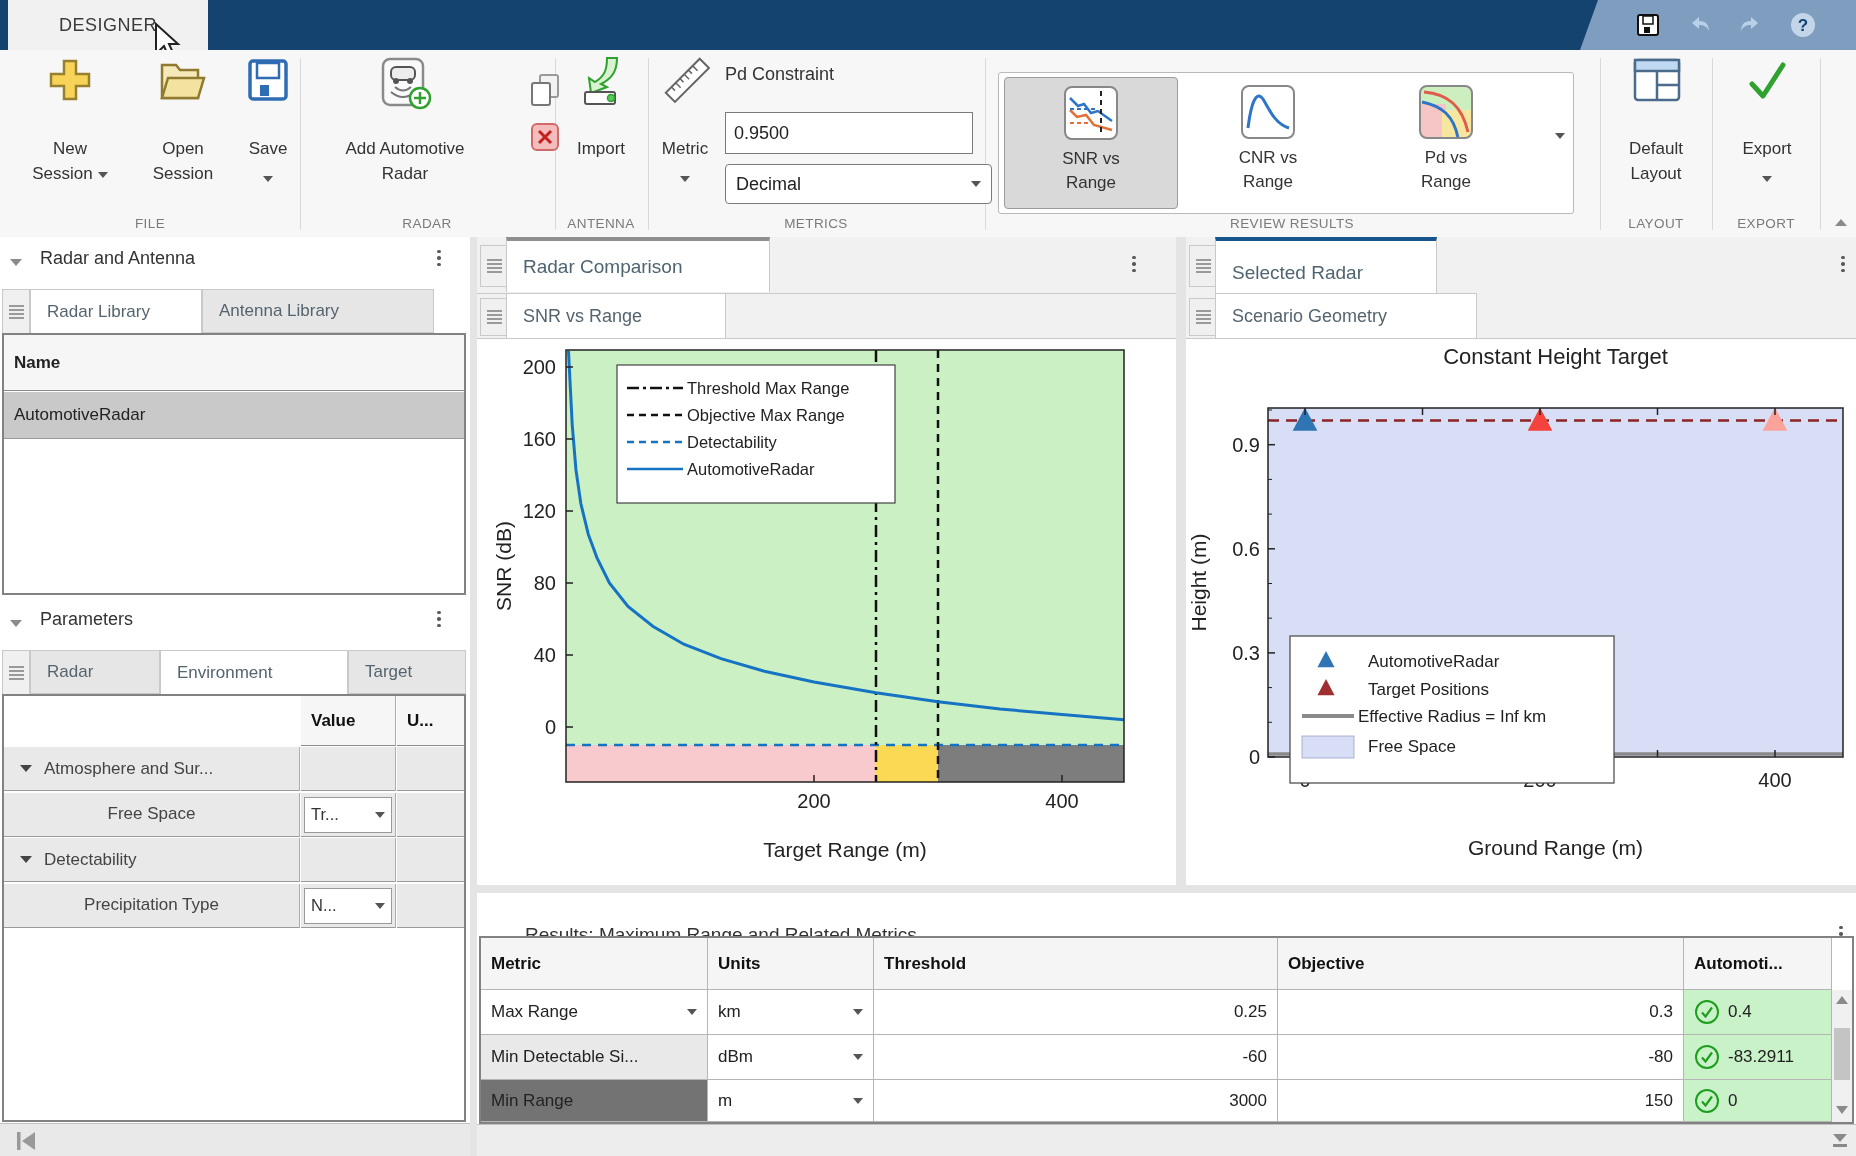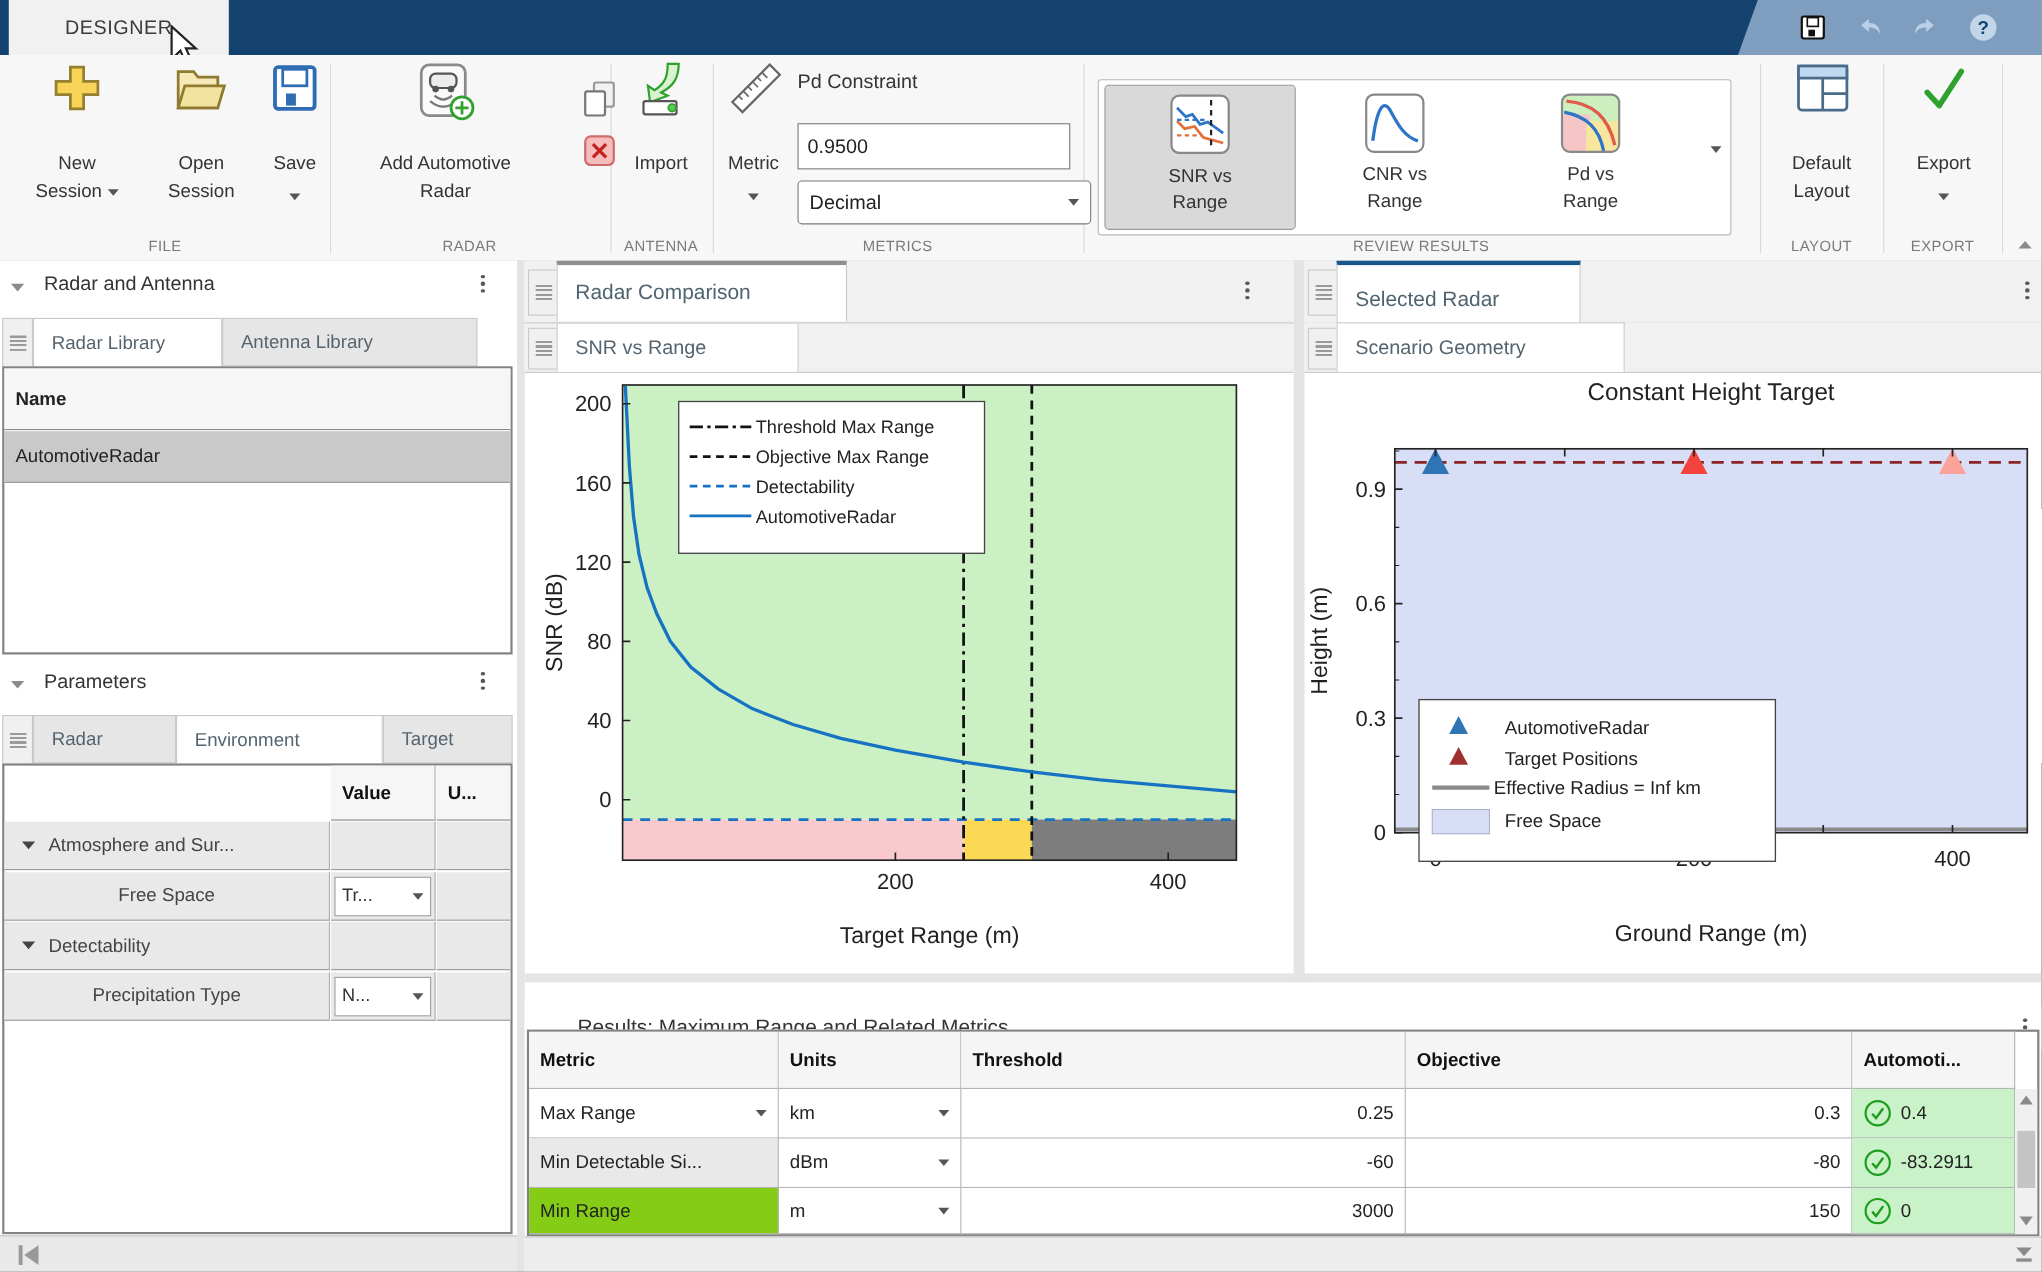--- a/index.html
+++ b/index.html
@@ -529,21 +529,21 @@
         <span>-80</span>
       </div>
     <div class="rescell passcell" style="left:1203px;top:97px;width:148px;height:45px;gap:8px;">
       <svg width="26" height="26">
           <circle cx="13" cy="13" r="11" fill="none" stroke="#1E9E1E" stroke-width="2"></circle>
           <path d="M8 13.5 L11.5 17.5 L18 8.5" fill="none" stroke="#1E9E1E" stroke-width="2.2"></path>
         </svg>
       <span>-83.2911</span>
     </div>
 
-    <div class="rescell" style="left:0;top:142px;width:227px;height:42px;background:#84cc16;">
+    <div class="rescell" style="left:0;top:142px;width:227px;height:42px;background:#737373;">
         <span>Min Range</span>
       </div>
     <div class="rescell" style="left:227px;top:142px;width:166px;height:42px;justify-content:space-between;">
         <span>m</span>
         <span class="dd"></span>
       </div>
     <div class="rescell num" style="left:393px;top:142px;width:404px;height:42px;">
         <span>3000</span>
       </div>
     <div class="rescell num" style="left:797px;top:142px;width:406px;height:42px;">

